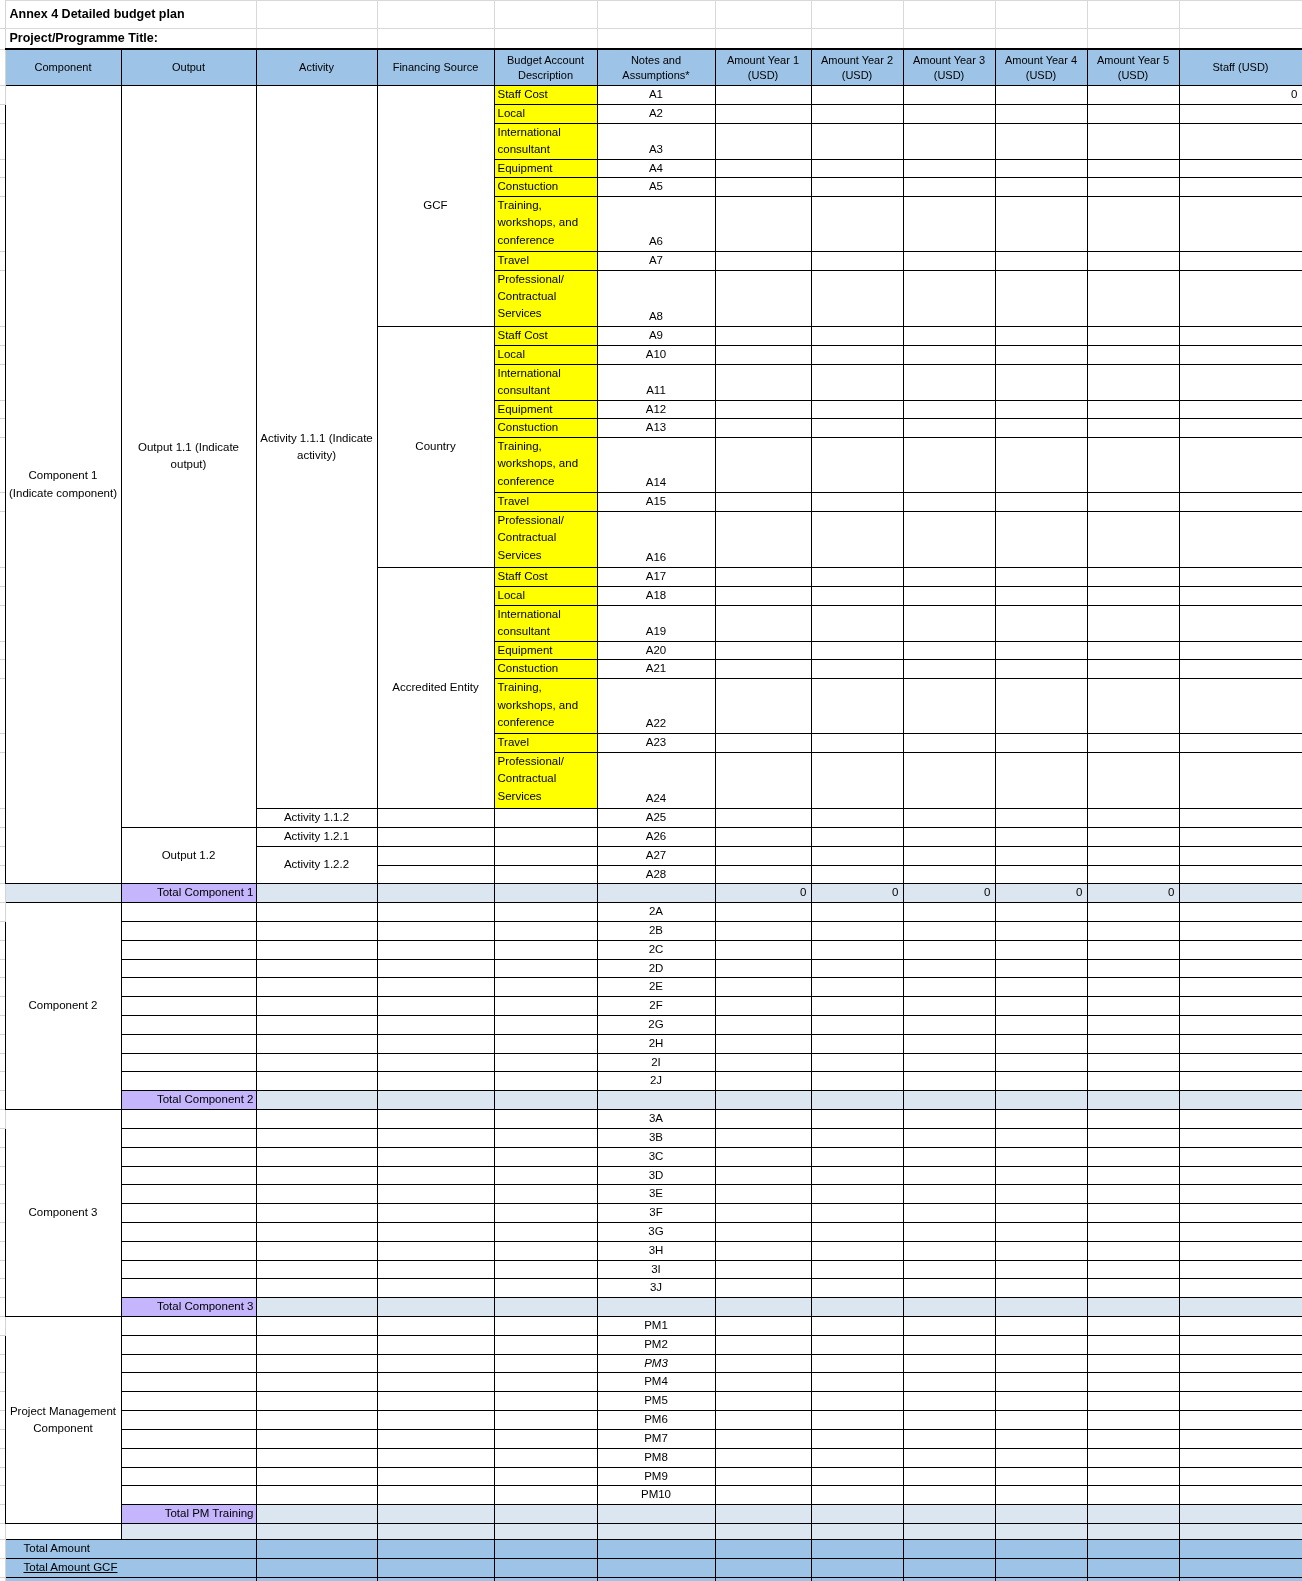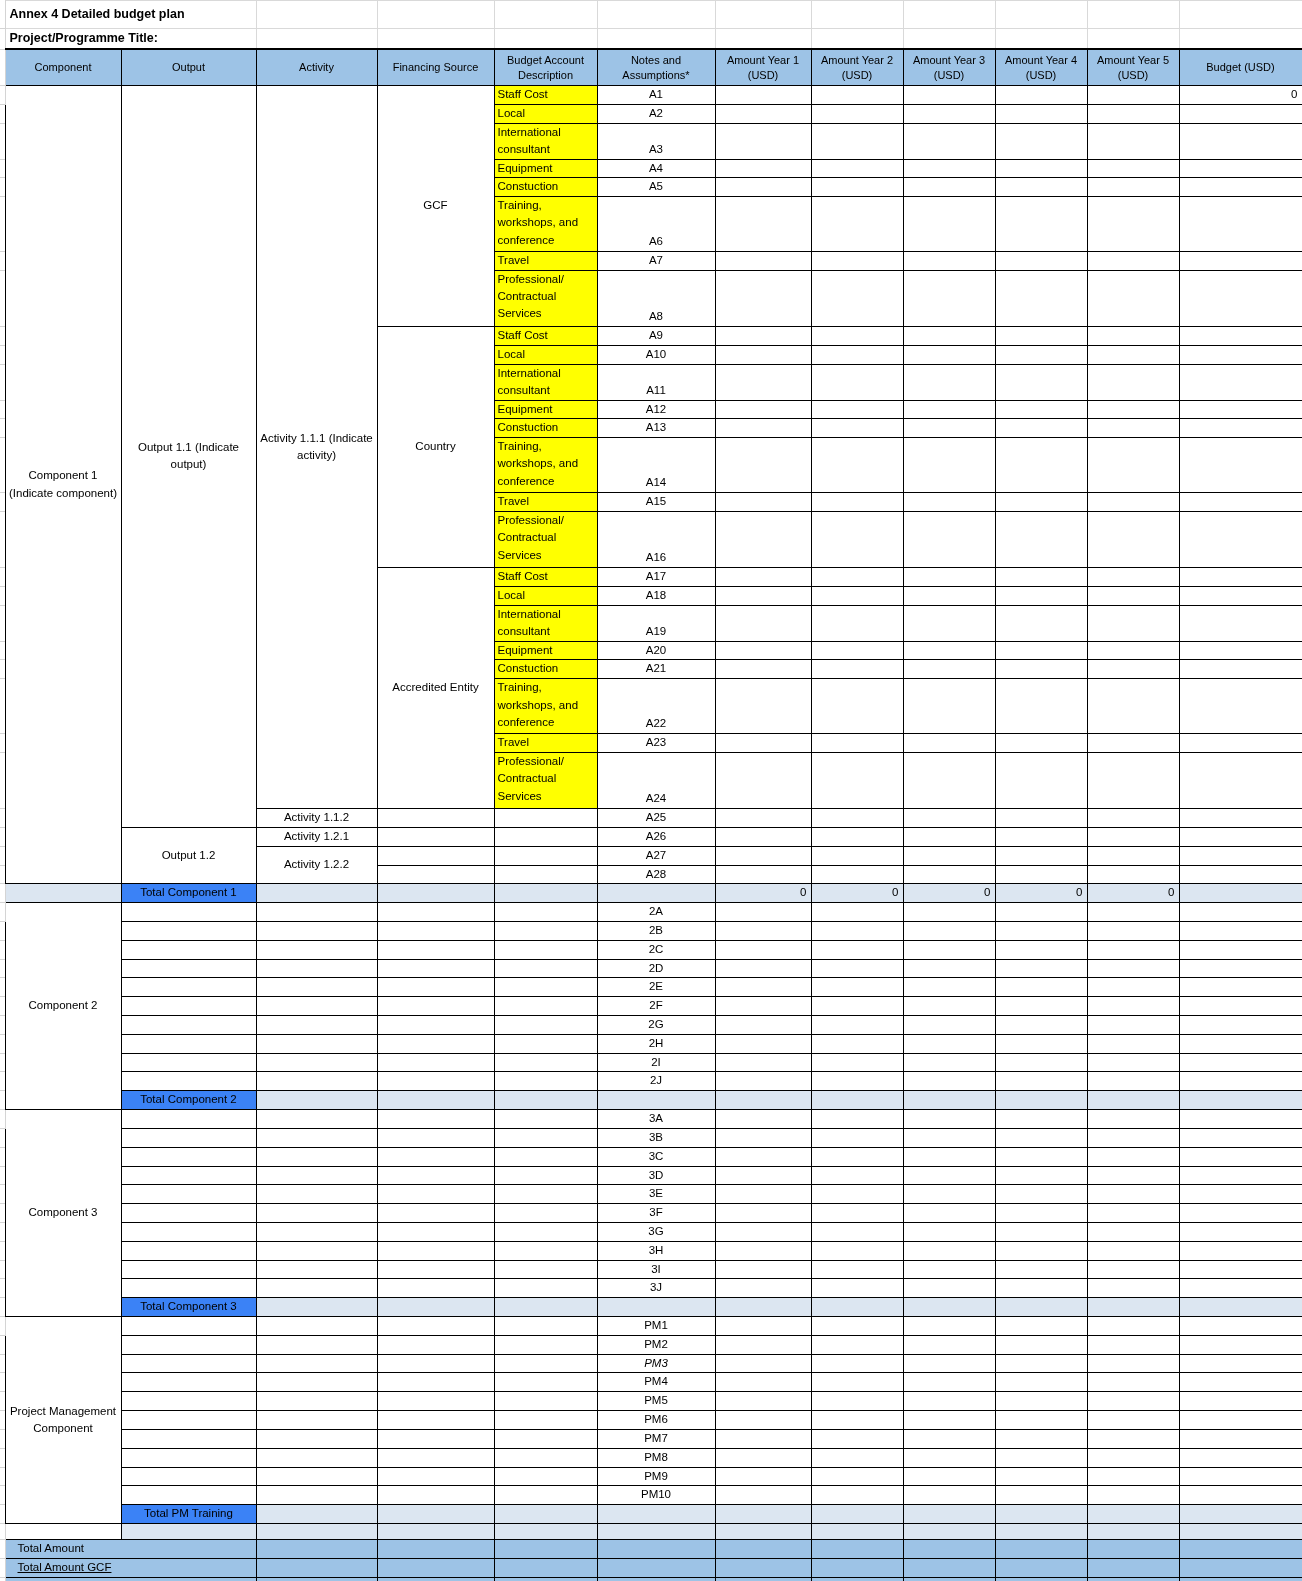--- a/index.html
+++ b/index.html
@@ -72,30 +72,30 @@
     vertical-align:bottom;
   }
   td.num{
     text-align:right;
     padding-right:4px;
   }
   td.subtotal{
     background:#dce6f1;
   }
   td.subtotal-label{
-    background:#3b82f6;
-    text-align:center;
+    background:#c4b5fd;
+    text-align:right;
   }
   td.grand{
     background:#9dc3e6;
   }
   td.grand-label{
     background:#9dc3e6;
     text-align:left;
-    padding-left:12px;
+    padding-left:18px;
   }
   td.leftlabel{
     text-align:center;
     vertical-align:middle;
     line-height:1.5;
   }
   .thicktop{ border-top:2px solid #000 !important; }
 </style>
 </head>
 <body>
@@ -173,21 +173,21 @@
             <div>(USD)</div>
           </td>
           <td class="hdr thicktop">
             <div>Amount Year 4</div>
             <div>(USD)</div>
           </td>
           <td class="hdr thicktop">
             <div>Amount Year 5</div>
             <div>(USD)</div>
           </td>
-          <td class="hdr thicktop">Budget  (USD)</td>
+          <td class="hdr thicktop">Staff  (USD)</td>
         </tr>
         <tr style="height: 18px;">
           <td class="gutter"></td>
           <td class="leftlabel" rowspan="28">Component 1 (Indicate component)</td>
           <td class="leftlabel" rowspan="25">Output 1.1 (Indicate output)</td>
           <td class="leftlabel" rowspan="24">Activity 1.1.1 (Indicate activity)</td>
           <td class="leftlabel" rowspan="8">GCF</td>
           <td class="yellow">Staff Cost</td>
           <td class="note">A1</td>
           <td class="num"></td>

